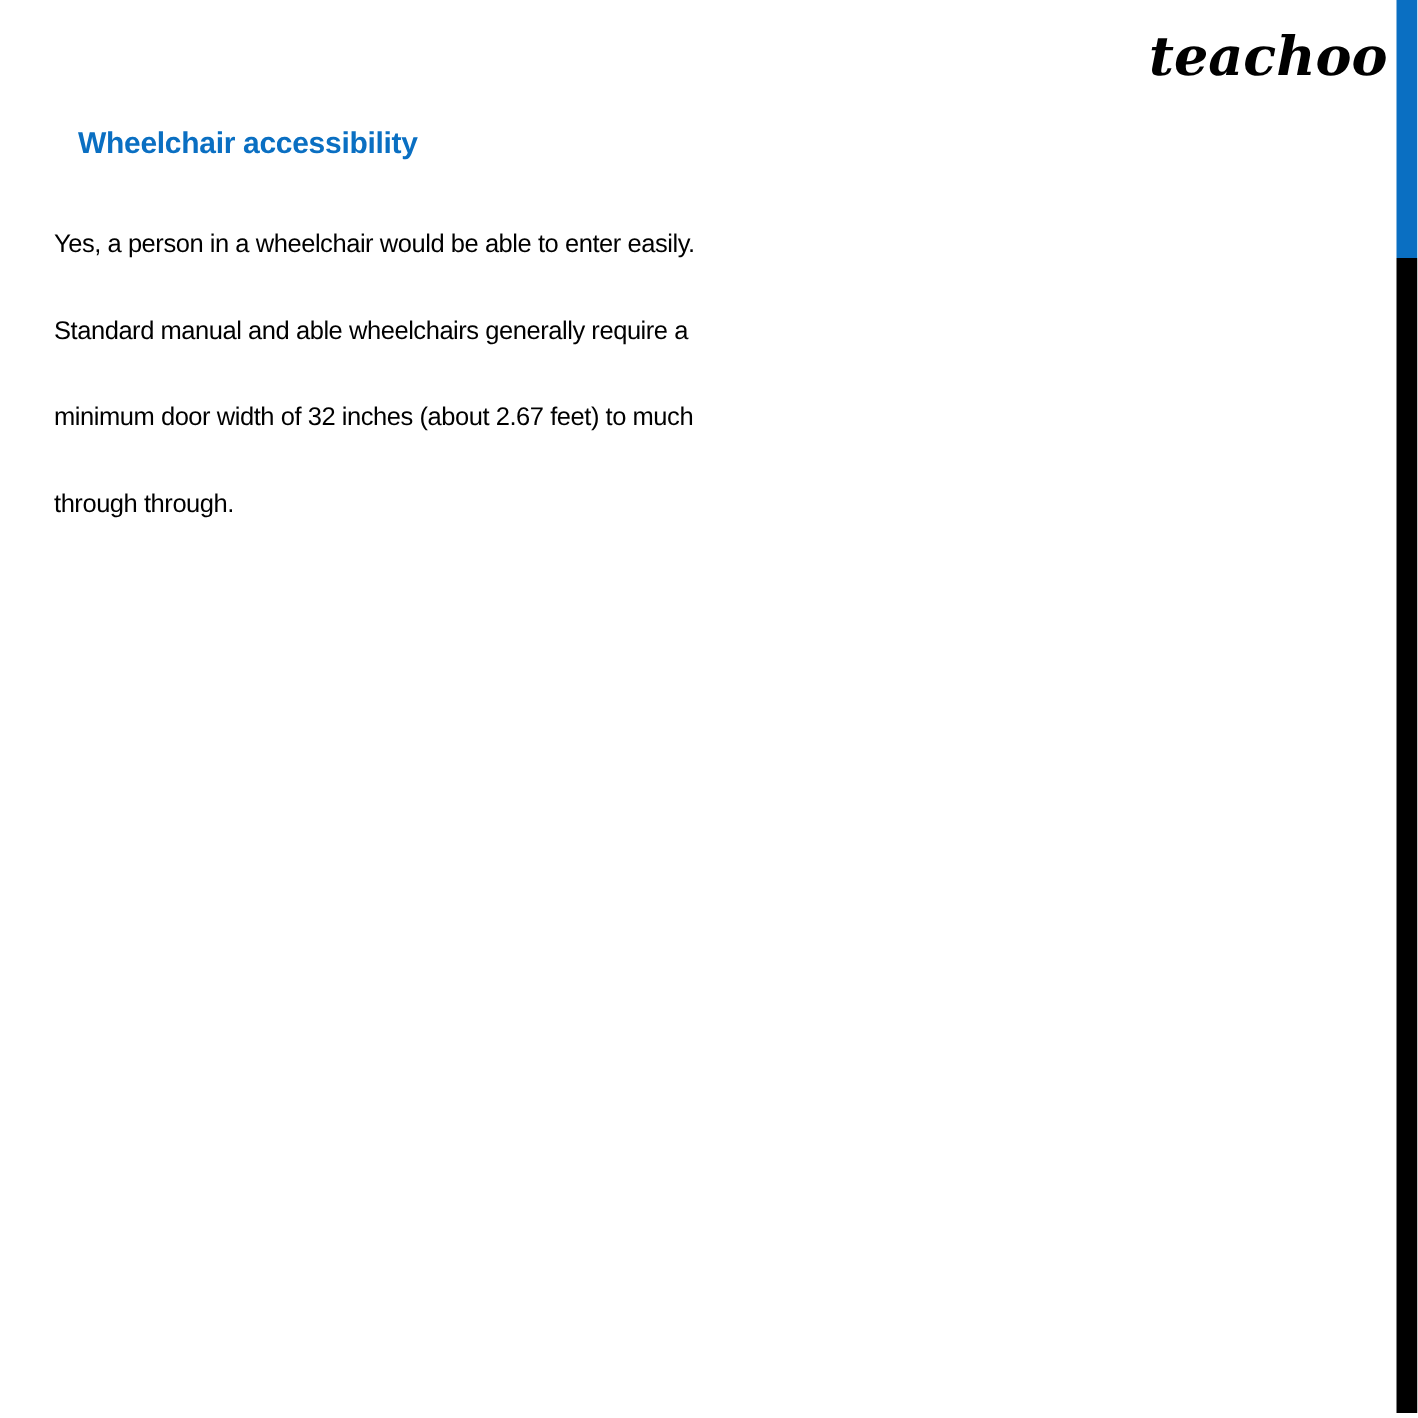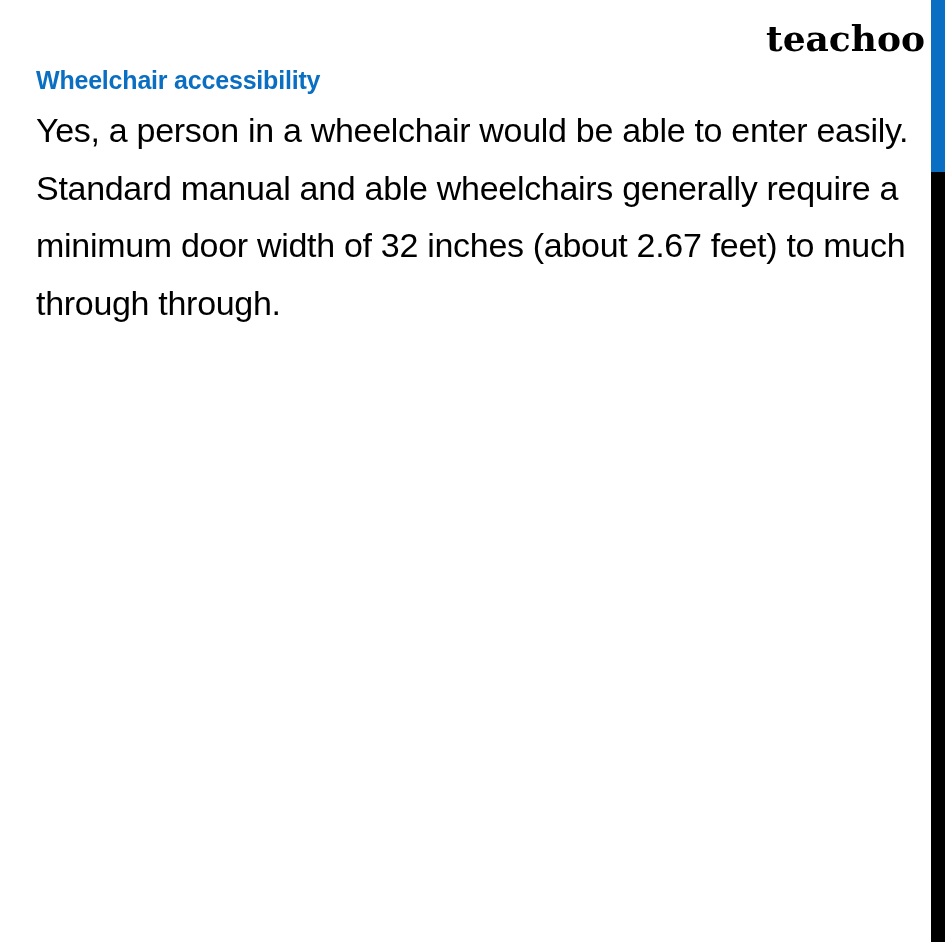--- a/index.html
+++ b/index.html
@@ -30,45 +30,46 @@
       top: 172px;
       width: 14px;
       height: 770px;
       background: #000000;
     }
     .logo {
       position: absolute;
       left: 766px;
       top: 14px;
       font-family: "DejaVu Serif", serif;
+      font-style: italic;
       font-weight: bold;
       font-size: 36px;
       letter-spacing: 0px;
       color: #000000;
       line-height: 48px;
     }
     .content {
       position: absolute;
       left: 36px;
       top: 58px;
       width: 880px;
       font-family: "Liberation Sans", sans-serif;
       color: #000000;
     }
     .heading {
       font-family: "Liberation Sans", sans-serif;
       font-weight: bold;
-      font-size: 25px;
+      font-size: 20px;
       color: #0a6fc2;
       line-height: 44px;
-      margin: 0;
+      margin: 16px;
       letter-spacing: -0.2px;
     }
     .para {
-      font-size: 34px;
+      font-size: 17px;
       line-height: 57.6px;
       margin: 0;
       letter-spacing: -0.3px;
     }
     .para b {
       font-weight: normal;
     }
   </style>
 </head>
 <body>

